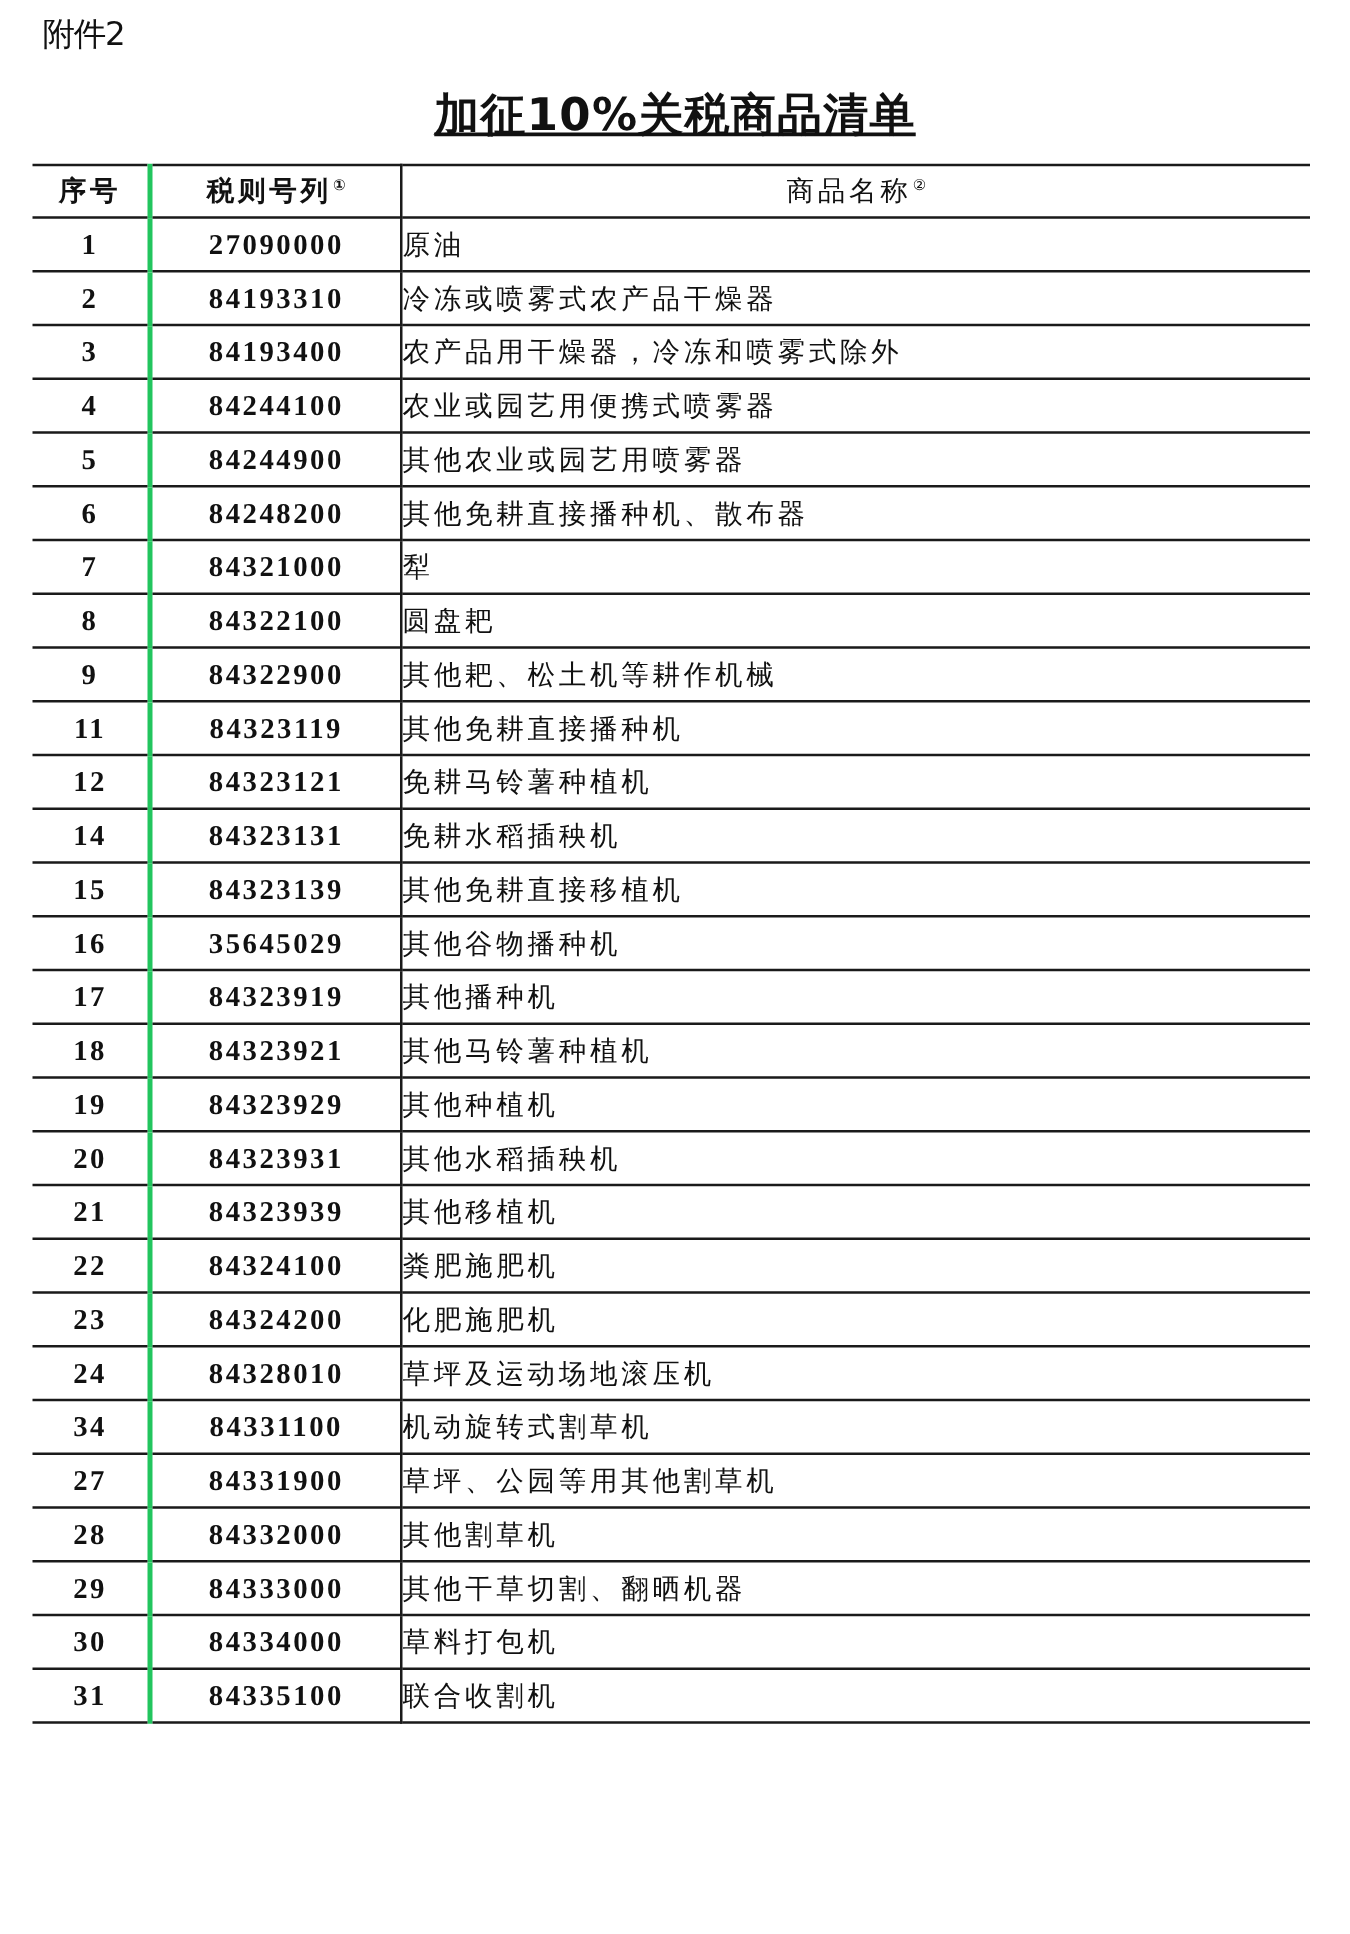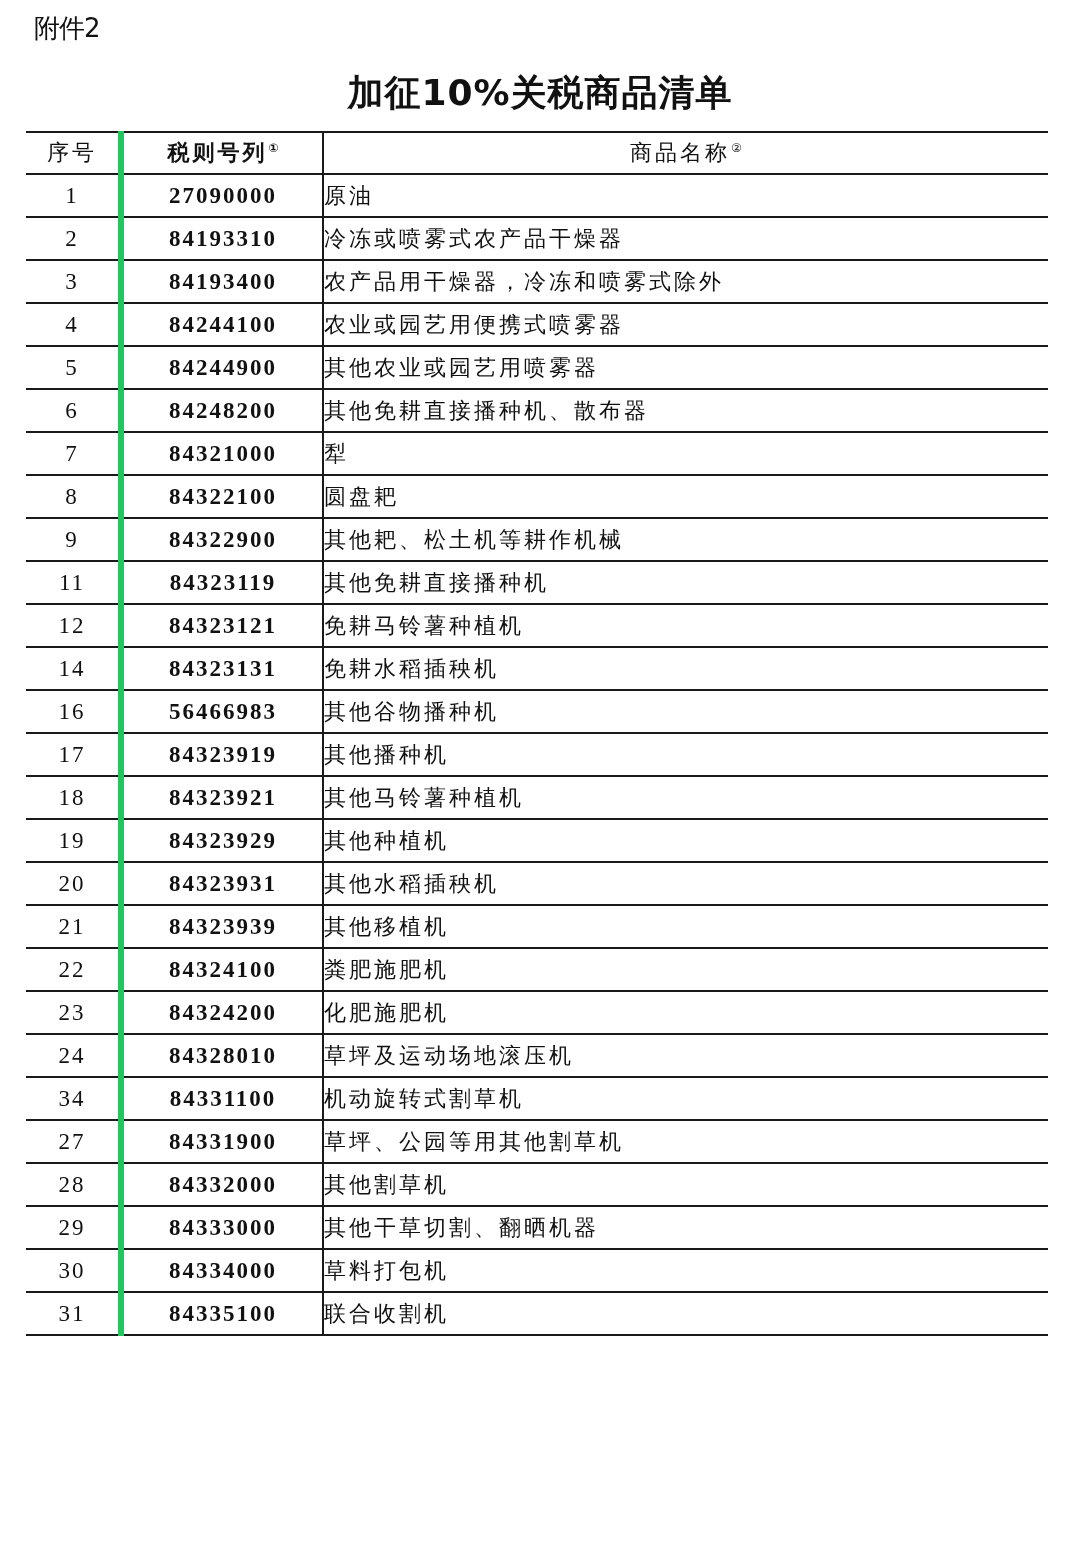--- a/index.html
+++ b/index.html
@@ -27,20 +27,21 @@
   .doc-title {
     position: absolute;
     left: 0;
     top: 68px;
     width: 1080px;
     text-align: center;
     font-size: 36px;
     font-weight: bold;
     letter-spacing: 1px;
     line-height: 50px;
+    text-decoration: underline;
   }
   .tariff-table {
     position: absolute;
     left: 26px;
     top: 131px;
     width: 1022px;
     border-collapse: collapse;
     table-layout: fixed;
   }
   .tariff-table th, .tariff-table td {
@@ -51,21 +52,21 @@
     vertical-align: middle;
     white-space: nowrap;
   }
   .tariff-table th {
     font-weight: normal;
     font-size: 22px;
     letter-spacing: 3px;
     text-align: center;
     height: 40px;
   }
-  .tariff-table .col-seq { width: 92px; border-right: 6px solid #22c55e; }
+  .tariff-table .col-seq { width: 92px; border-right: 4px solid #22c55e; font-weight: bold; }
   .tariff-table .col-code { width: 198px; border-right: 2px solid #1a1a1a; font-weight: bold; }
   .tariff-table .col-name { width: auto; }
   .tariff-table td.col-seq, .tariff-table td.col-code {
     text-align: center;
     font-family: "Liberation Serif", "DejaVu Serif", serif;
     font-size: 23px;
     letter-spacing: 2px;
   }
   .tariff-table td.col-name {
     text-align: left;
@@ -149,22 +150,27 @@
         <td class="col-seq">12</td>
         <td class="col-code">84323121</td>
         <td class="col-name">免耕马铃薯种植机</td>
       </tr>
       <tr>
         <td class="col-seq">14</td>
         <td class="col-code">84323131</td>
         <td class="col-name">免耕水稻插秧机</td>
       </tr>
       <tr>
+        <td class="col-seq">15</td>
+        <td class="col-code">84323139</td>
+        <td class="col-name">其他免耕直接移植机</td>
+      </tr>
+      <tr>
         <td class="col-seq">16</td>
-        <td class="col-code">56466983</td>
+        <td class="col-code">35645029</td>
         <td class="col-name">其他谷物播种机</td>
       </tr>
       <tr>
         <td class="col-seq">17</td>
         <td class="col-code">84323919</td>
         <td class="col-name">其他播种机</td>
       </tr>
       <tr>
         <td class="col-seq">18</td>
         <td class="col-code">84323921</td>

